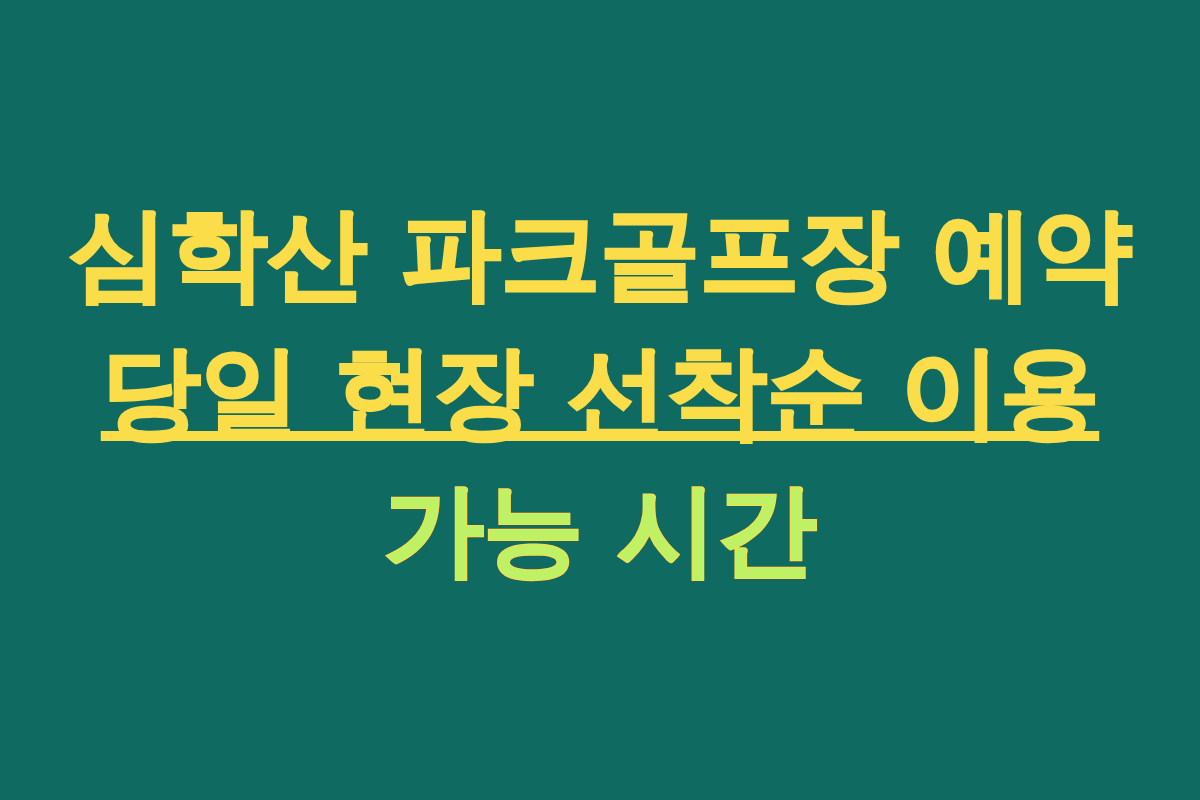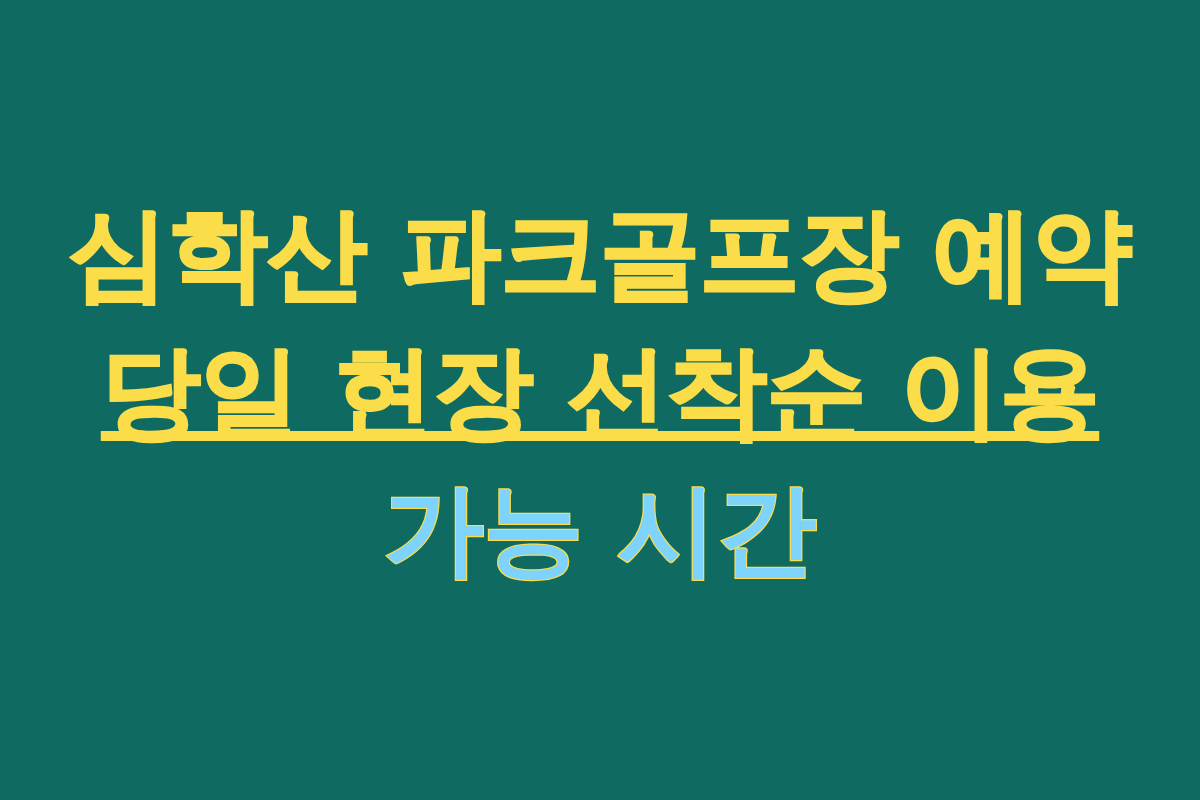--- a/index.html
+++ b/index.html
@@ -59,17 +59,17 @@
 <body>
 
 <div id="thumbnail-canvas" style="background: rgb(15, 106, 98);">
 
   <div id="headline-block">
 
     <span class="headline-line" style="color: rgb(251, 221, 74); -webkit-text-stroke: 2.5px rgb(251, 221, 74);">심학산 파크골프장 예약</span>
 
     <span class="headline-line" style="color: rgb(251, 221, 74); text-decoration: underline; -webkit-text-stroke: 2.5px rgb(251, 221, 74);">당일 현장 선착순 이용</span>
 
-    <span class="headline-line" style="color: #7dd3fc; -webkit-text-stroke: 2.5px rgb(251, 221, 74);">가능 시간</span>
+    <span class="headline-line" style="color: #bef264; -webkit-text-stroke: 2.5px rgb(251, 221, 74);">가능 시간</span>
 
   </div>
 
 </div>
 
 </body></html>

